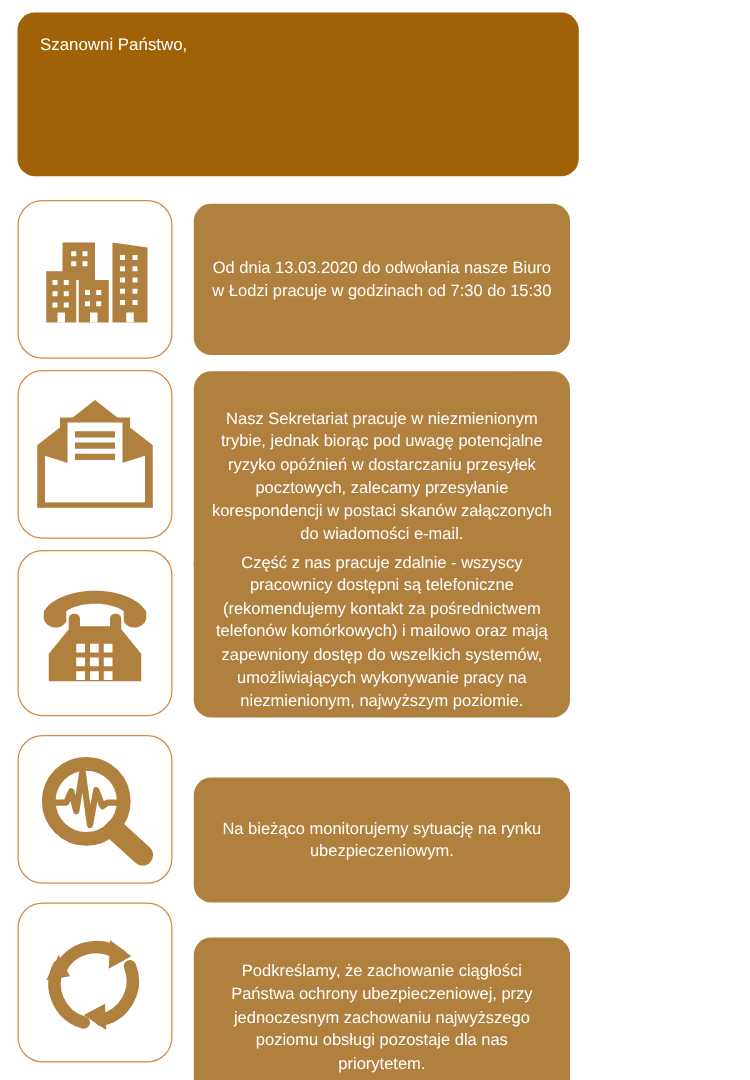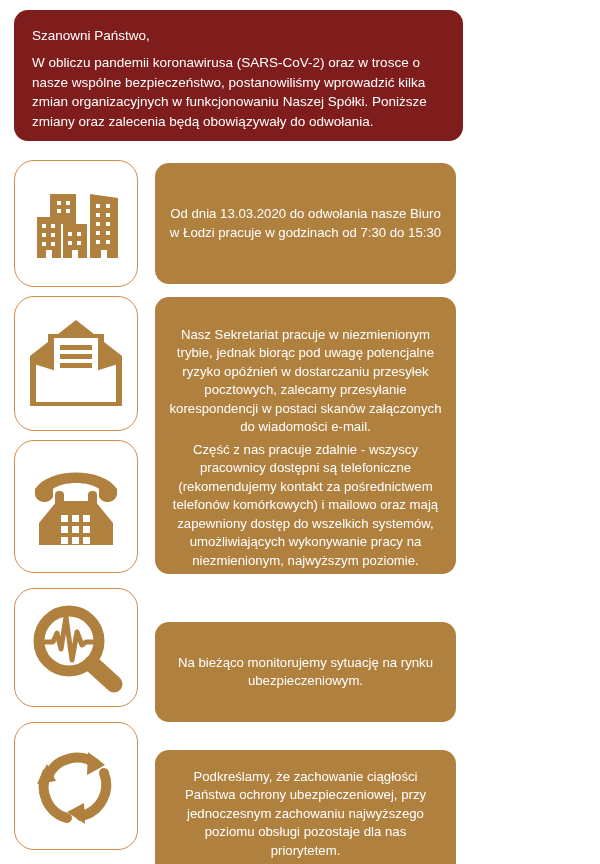--- a/index.html
+++ b/index.html
@@ -22,21 +22,21 @@
     background: #ffffff;
   }
 
   
   .intro-panel {
     position: absolute;
     left: 14px;
     top: 10px;
     width: 449px;
     height: 131px;
-    background: #7f1d1d;
+    background: #a16207;
     border-radius: 14px;
     box-sizing: border-box;
     padding: 16px 18px 12px 18px;
   }
   .intro-salutation {
     color: #ffffff;
     font-size: 13.5px;
     line-height: 20px;
     margin: 0 0 7px 0;
     text-align: left;
@@ -105,21 +105,20 @@
   #row-continuity  .icon-box   { top: 722px; height: 128px; }
   #row-continuity  .text-panel { top: 722px; height: 128px; margin-top: 28px; }
 </style>
 </head>
 <body>
 
 <div class="page">
 
   <div class="intro-panel">
     <p class="intro-salutation">Szanowni Państwo,</p>
-    <p class="intro-body">W obliczu pandemii koronawirusa (SARS-CoV-2) oraz w trosce o nasze wspólne bezpieczeństwo, postanowiliśmy wprowadzić kilka zmian organizacyjnych w funkcjonowaniu Naszej Spółki. Poniższe zmiany oraz zalecenia będą obowiązywały do odwołania.</p>
   </div>
 
   <div class="row" id="row-office">
     <div class="icon-box">
       <span>
         <svg width="96" height="96" viewBox="0 0 96 96" aria-hidden="true">
           <g fill="#b0803f">
 
             <path d="M62 18 L90 22 L90 82 L62 82 Z"></path>
 

